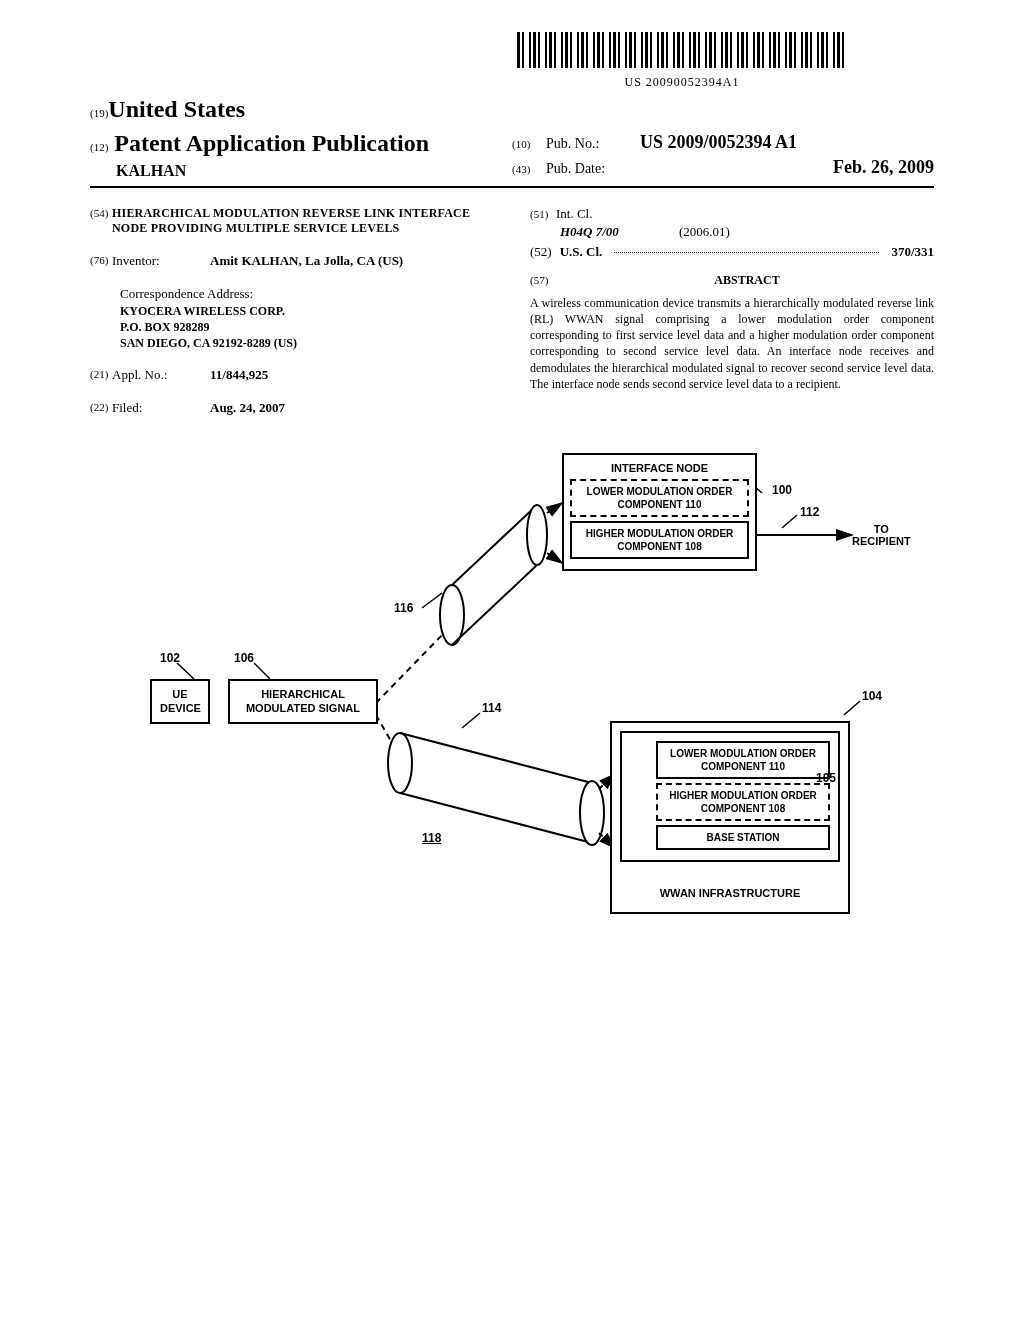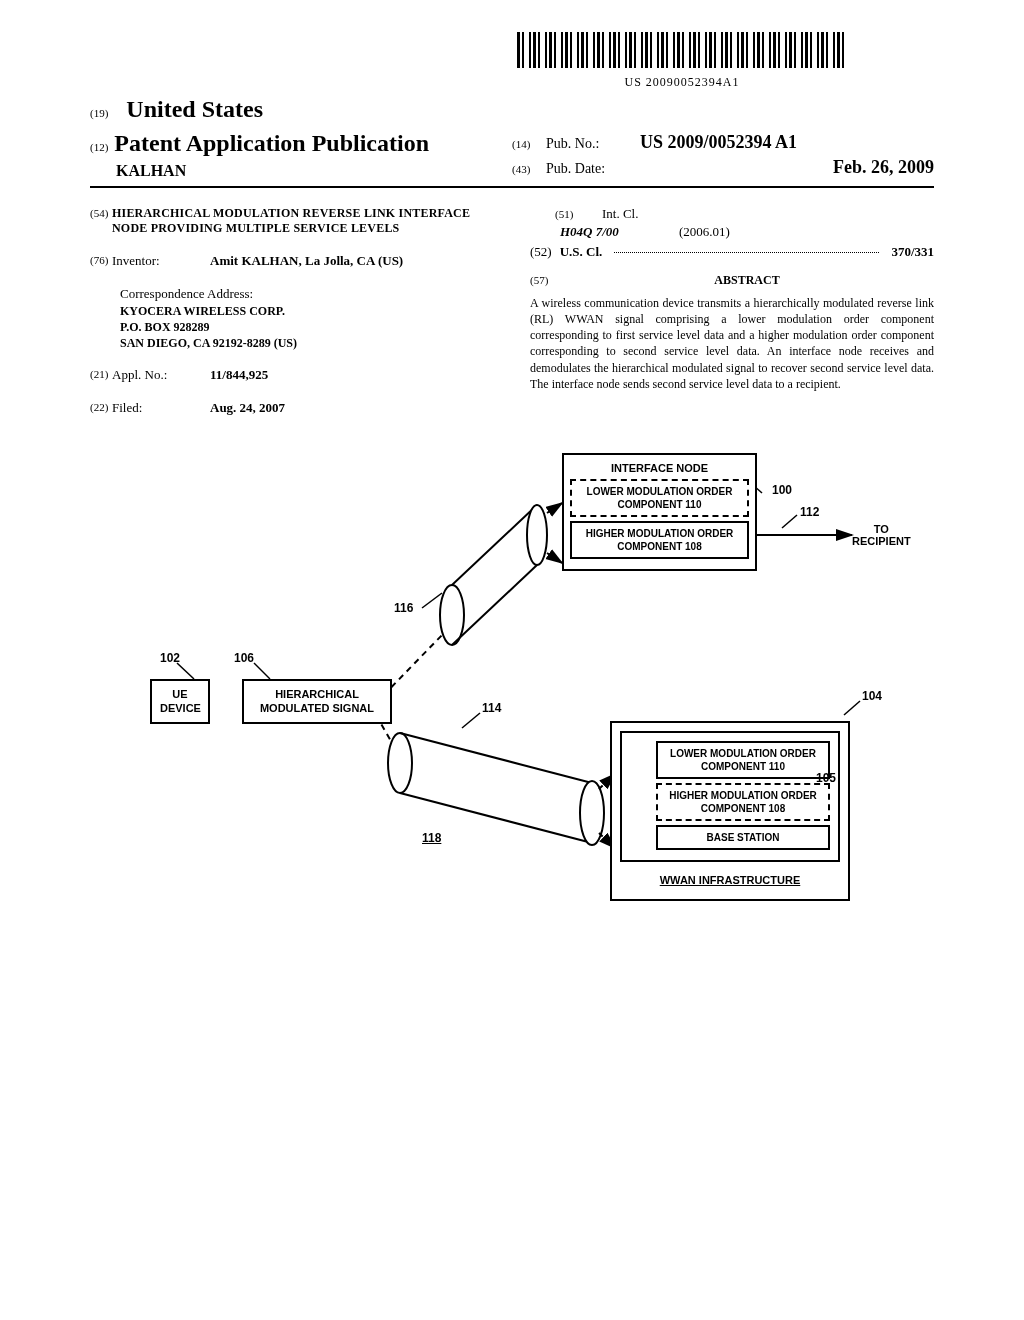--- a/index.html
+++ b/index.html
@@ -17,21 +17,21 @@
     display: inline-block;
     height: 36px;
     width: 330px;
     background: repeating-linear-gradient(90deg, #000 0 3px, #fff 3px 5px, #000 5px 7px, #fff 7px 12px, #000 12px 14px, #fff 14px 16px);
   }
   .barcode-text { font-size: 12px; letter-spacing: 1px; margin-top: 2px; }
 
   .top-row { display: flex; align-items: flex-end; border-bottom: 2px solid #000; padding-bottom: 4px; margin-bottom: 18px; }
   .top-left { flex: 1; }
   .top-right { flex: 1; font-size: 14px; }
-  .country-line { display: flex; align-items: baseline; gap: 18px; margin-bottom: 2px; }
+  .country-line { display: flex; align-items: baseline; gap: 0; margin-bottom: 2px; }
   .country-line .sup { font-size: 11px; }
   .country-line .main { font-size: 24px; font-weight: bold; }
   .pub-line { display: flex; align-items: baseline; gap: 6px; }
   .pub-line .sup { font-size: 11px; }
   .pub-line .main { font-size: 24px; font-weight: bold; }
   .applicant { font-size: 16px; font-weight: bold; margin-top: 2px; margin-left: 26px; }
 
   .meta-row { display: flex; gap: 10px; align-items: baseline; margin-bottom: 2px; }
   .meta-row .sup { font-size: 11px; width: 24px; }
   .meta-row .label { font-weight: normal; min-width: 78px; }
@@ -45,21 +45,21 @@
   .field-block .content { flex: 1; }
   .field-label-value { display: flex; gap: 20px; }
   .field-label-value .lbl { min-width: 78px; }
   .field-label-value .val { font-weight: bold; }
 
   .title-text { font-weight: bold; text-transform: uppercase; letter-spacing: 0.2px; font-size: 12px; }
   .indent-body { margin-left: 30px; margin-top: 12px; }
   .corr { font-weight: bold; font-size: 12px; line-height: 1.35; }
 
   .pub-class-head { text-align: center; font-weight: bold; font-size: 12px; margin-bottom: 10px; }
-  .intcl-line { display: flex; align-items: baseline; gap: 25px; margin-bottom: 1px; margin-left: 25px; }
+  .intcl-line { display: flex; align-items: baseline; gap: 4px; margin-bottom: 1px; }
   .intcl-line .sup { font-size: 11px; width: 22px; }
   .intcl-line .lbl { font-weight: normal; }
   .intcl-sub { margin-left: 30px; font-style: italic; font-weight: bold; display: flex; gap: 60px; }
   .uscl-line { display: flex; align-items: baseline; gap: 8px; margin-top: 4px; }
   .uscl-line .dots { flex: 1; border-bottom: 1px dotted #000; position: relative; top: -3px; margin: 0 4px; }
   .uscl-line .code { font-weight: bold; }
   .abstract-head { text-align: center; font-weight: bold; margin: 12px 0 6px 0; font-size: 12px; display: flex; gap: 8px; }
   .abstract-head .sup { font-size: 11px; width: 22px; text-align: left; font-weight: normal; }
   .abstract-head .txt { flex: 1; text-align: center; }
   .abstract-body { text-align: justify; font-size: 12px; line-height: 1.35; }
@@ -92,21 +92,21 @@
       <span class="main">United States</span>
     </div>
     <div class="pub-line">
       <span class="sup">(12)</span>
       <span class="main">Patent Application Publication</span>
     </div>
     <div class="applicant">KALHAN</div>
   </div>
   <div class="top-right">
     <div class="meta-row">
-      <span class="sup">(14)</span>
+      <span class="sup">(10)</span>
       <span class="label">Pub. No.:</span>
       <span class="value-bold" style="font-size:18px;margin-left:6px;">US 2009/0052394 A1</span>
     </div>
     <div class="meta-row">
       <span class="sup">(43)</span>
       <span class="label">Pub. Date:</span>
       <span class="value-bold" style="font-size:18px;margin-left:auto;">Feb. 26, 2009</span>
     </div>
   </div>
 </div>
@@ -227,40 +227,40 @@
   </div>
 
   <div class="to-recipient" style="left:720px; top:70px;">
     <div style="white-space:pre-line;">TO RECIPIENT</div>
   </div>
 
   <div class="box" style="left:18px; top:226px; width:60px;">
     <span>UE DEVICE</span>
   </div>
 
-  <div class="box" style="left:96px; top:226px; width:150px;margin-left:14px;">
+  <div class="box" style="left:96px; top:226px; width:150px;">
     <div>HIERARCHICAL</div>
     <div>MODULATED SIGNAL</div>
   </div>
 
   <div class="node-outer" style="left:478px; top:268px; width:240px; padding:8px;">
     <div style="border:2px solid #000; padding:8px 8px 6px 8px;">
       <div class="inner-box" style="margin-left:26px;">
         <span>LOWER MODULATION ORDER COMPONENT</span>
         <span class="u">110</span>
       </div>
       <div class="inner-box dashed" style="margin-left:26px;">
         <span>HIGHER MODULATION ORDER COMPONENT</span>
         <span class="u">108</span>
       </div>
       <div class="inner-box" style="margin-left:26px;">
         <span>BASE STATION</span>
       </div>
     </div>
-    <div class="node-title" style="margin-top:11px;text-decoration:underline;">WWAN INFRASTRUCTURE</div>
+    <div class="node-title" style="margin-top:24px;">WWAN INFRASTRUCTURE</div>
   </div>
 
   <div class="callout" style="left:640px; top:30px;">100</div>
   <div class="callout" style="left:668px; top:52px;">112</div>
   <div class="callout" style="left:262px; top:148px;">116</div>
   <div class="callout" style="left:28px; top:198px;">102</div>
   <div class="callout" style="left:102px; top:198px;">106</div>
   <div class="callout" style="left:350px; top:248px;">114</div>
   <div class="callout" style="left:730px; top:236px;">104</div>
   <div class="callout" style="left:684px; top:318px;">105</div>

